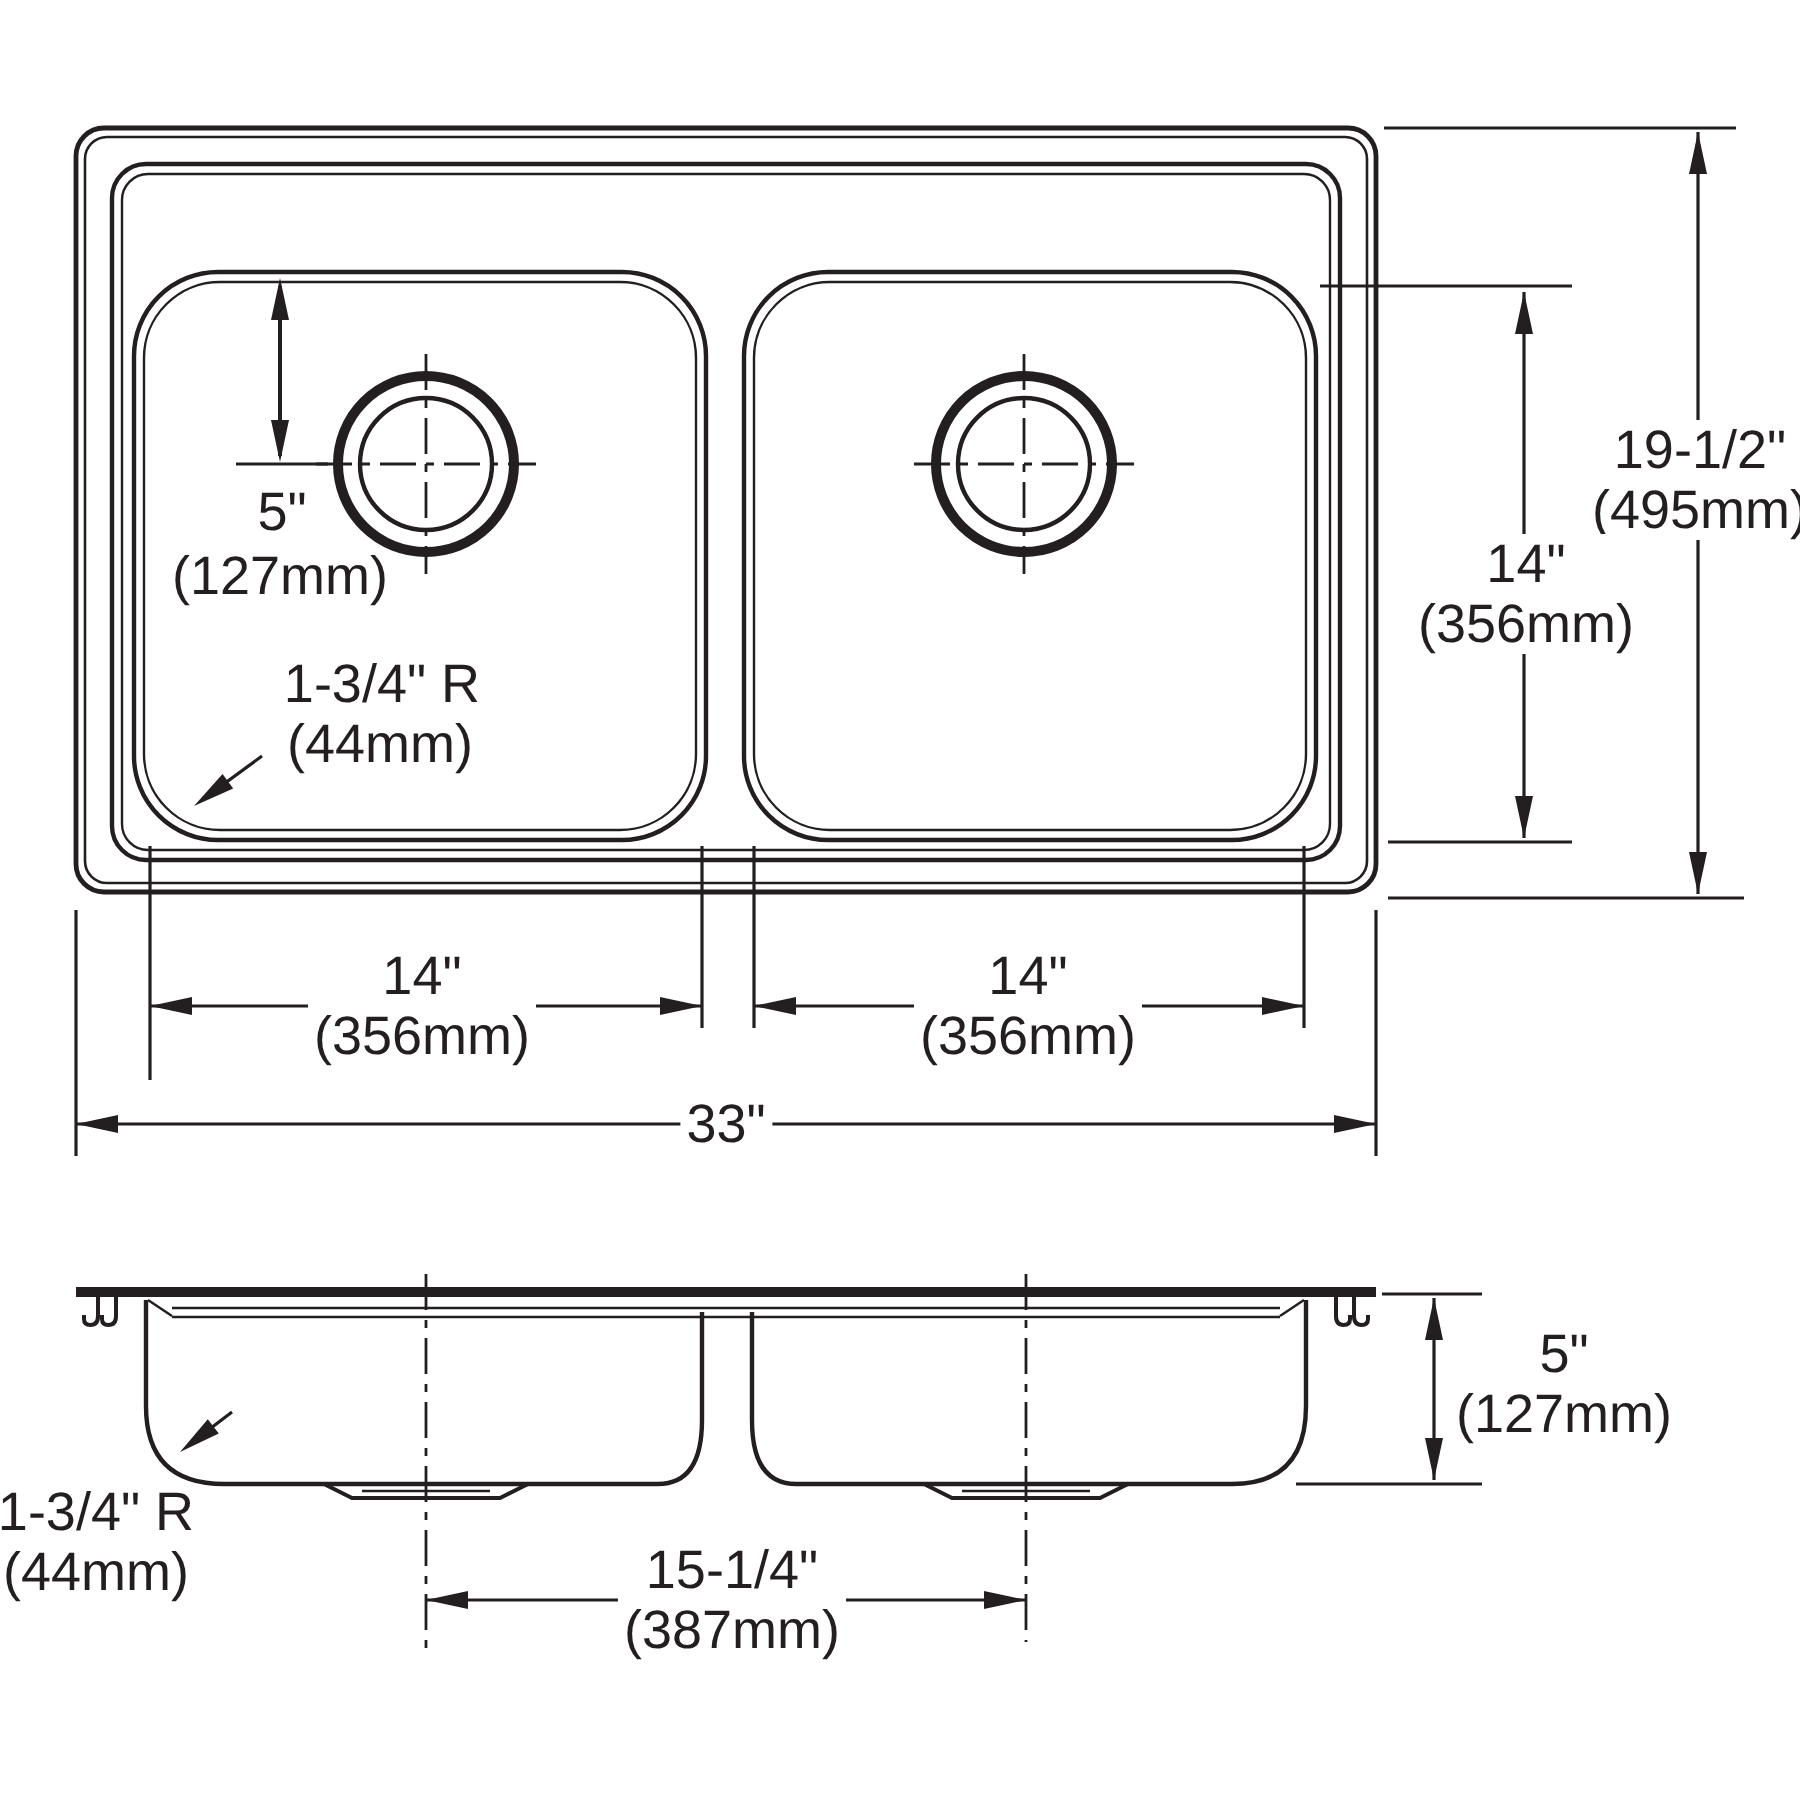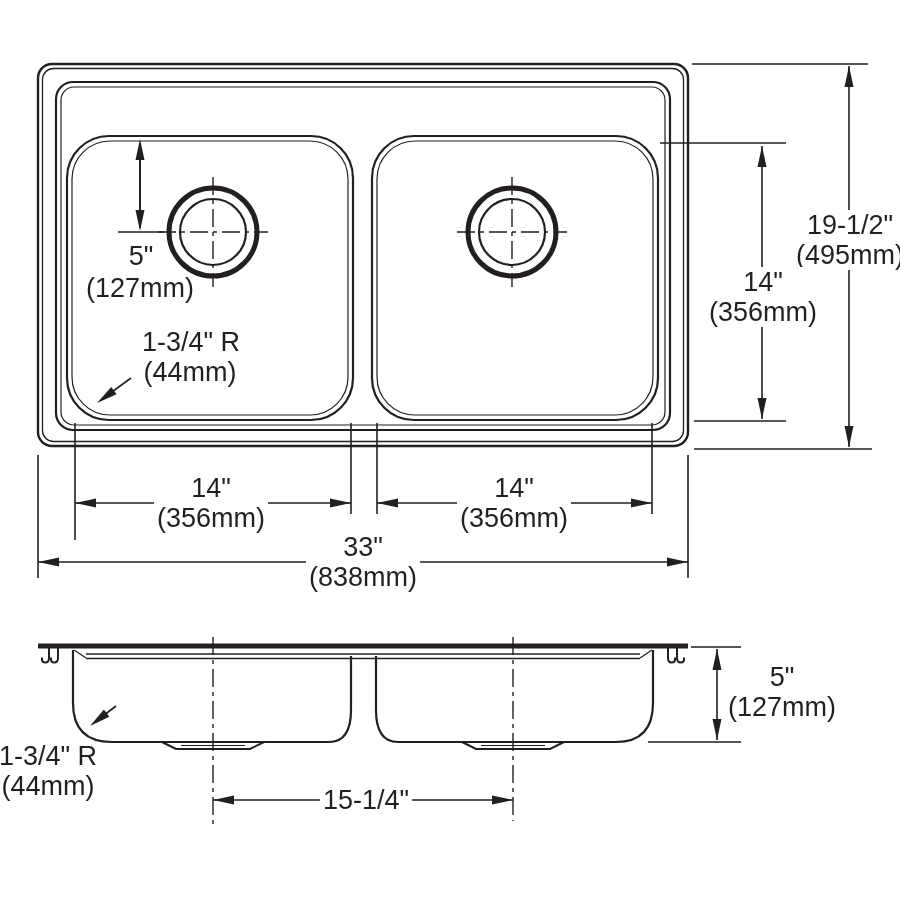--- a/index.html
+++ b/index.html
@@ -166,21 +166,20 @@
   <div class="dim-label masked" style="left:211px;top:503px;">
     <span class="ln">14"</span>
     <span class="ln">(356mm)</span>
   </div>
   <div class="dim-label masked" style="left:514px;top:503px;">
     <span class="ln">14"</span>
     <span class="ln">(356mm)</span>
   </div>
   <div class="dim-label masked" style="left:363px;top:562px;">
     <span class="ln">33"</span>
-    <span class="ln">(838mm)</span>
   </div>
 
   <div class="dim-label masked" style="left:850px;top:240px;">
     <span class="ln">19-1/2"</span>
     <span class="ln">(495mm)</span>
   </div>
   <div class="dim-label masked" style="left:763px;top:297px;">
     <span class="ln">14"</span>
     <span class="ln">(356mm)</span>
   </div>
@@ -190,15 +189,16 @@
     <span class="ln">(127mm)</span>
   </div>
 
   <div class="dim-label" style="left:48px;top:771px;">
     <span class="ln">1-3/4" R</span>
     <span class="ln">(44mm)</span>
   </div>
 
   <div class="dim-label masked" style="left:366px;top:800px;">
     <span class="ln">15-1/4"</span>
+    <span class="ln">(387mm)</span>
   </div>
 
 </div>
 
 </body></html>

